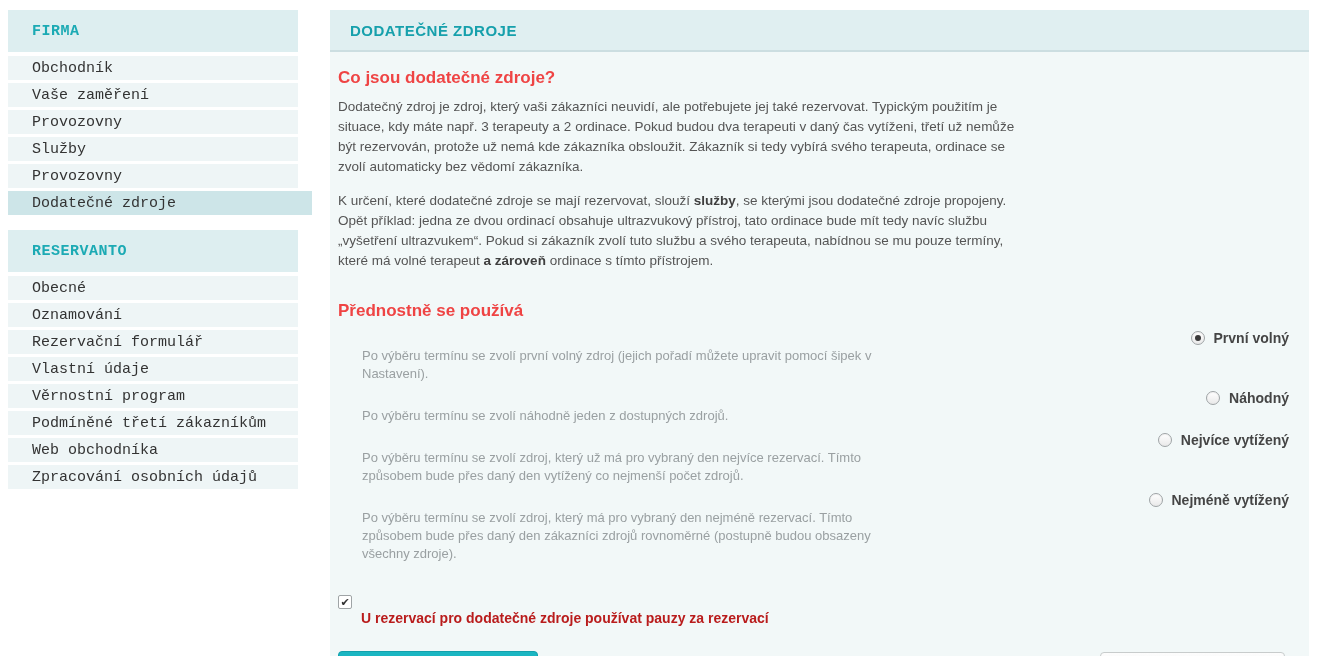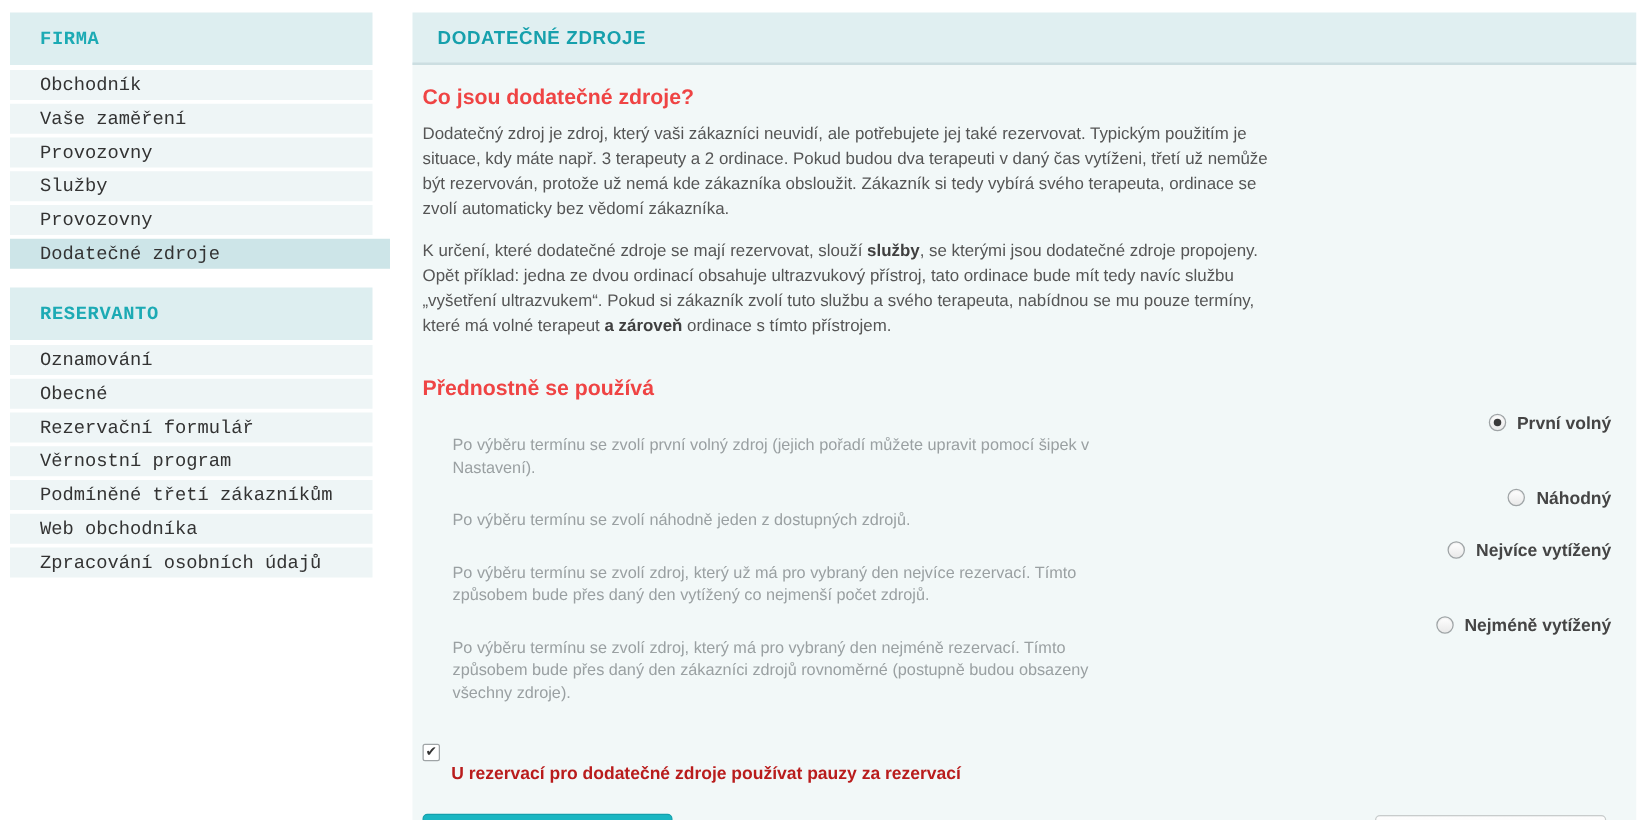--- a/index.html
+++ b/index.html
@@ -112,23 +112,24 @@
         <div class="side-item">Vaše zaměření</div>
         <div class="side-item">Provozovny</div>
         <div class="side-item">Služby</div>
         <div class="side-item">Provozovny</div>
         <div class="side-item active">Dodatečné zdroje</div>
       </div>
     </div>
     <div class="side-section">
       <div class="side-header">RESERVANTO</div>
       <div class="side-items">
+        <div class="side-item">Obecné</div>
         <div class="side-item">Oznamování</div>
-        <div class="side-item">Obecné</div>
         <div class="side-item">Rezervační formulář</div>
+        <div class="side-item">Vlastní údaje</div>
         <div class="side-item">Věrnostní program</div>
         <div class="side-item">Podmíněné třetí zákazníkům</div>
         <div class="side-item">Web obchodníka</div>
         <div class="side-item">Zpracování osobních údajů</div>
       </div>
     </div>
   </aside>
 
   <main class="panel">
     <div class="panel-header">DODATEČNÉ ZDROJE</div>

